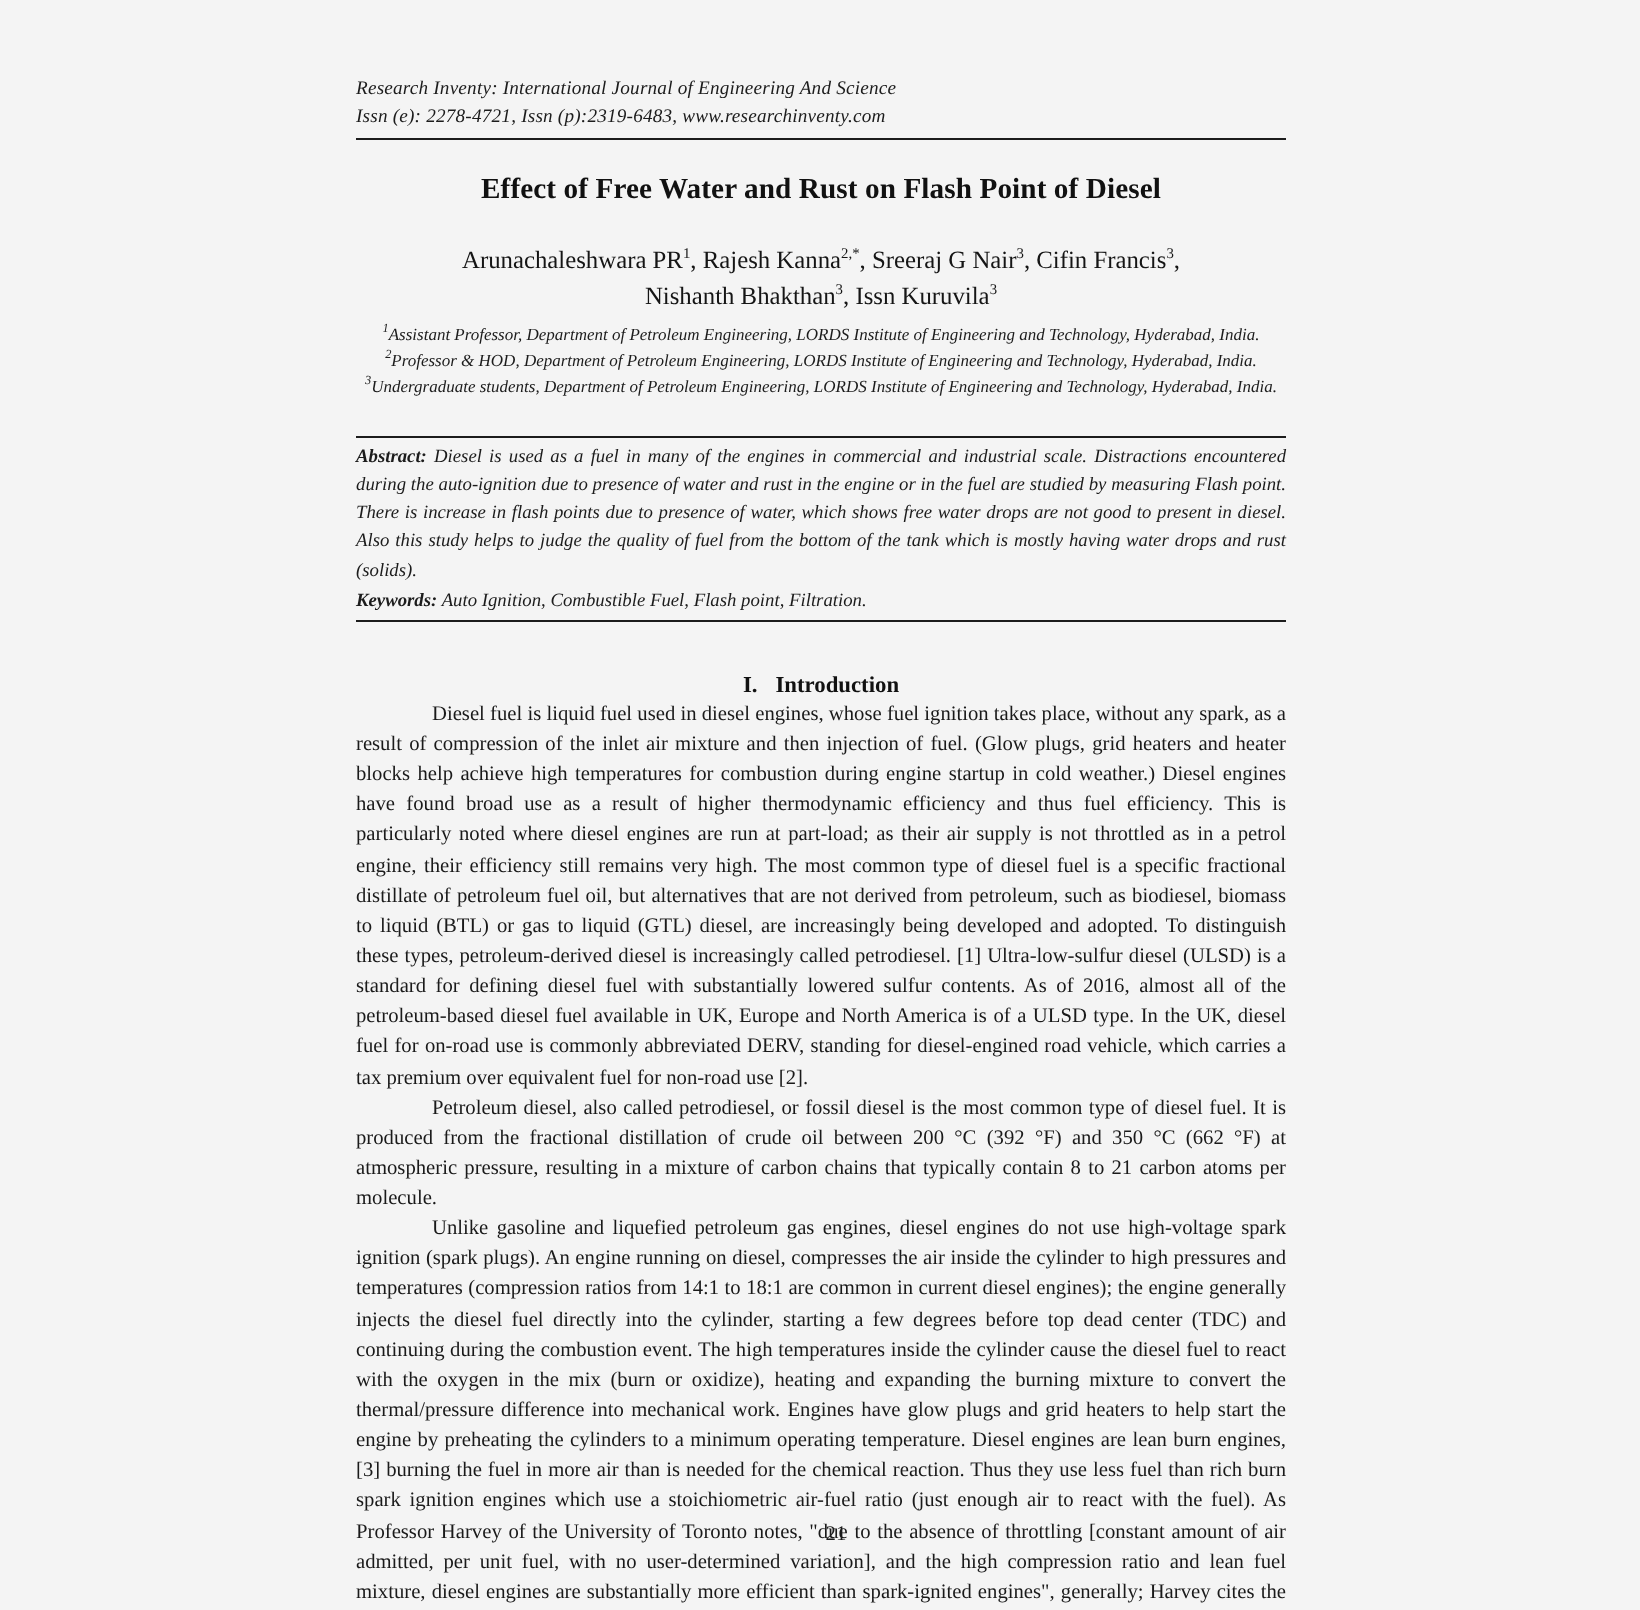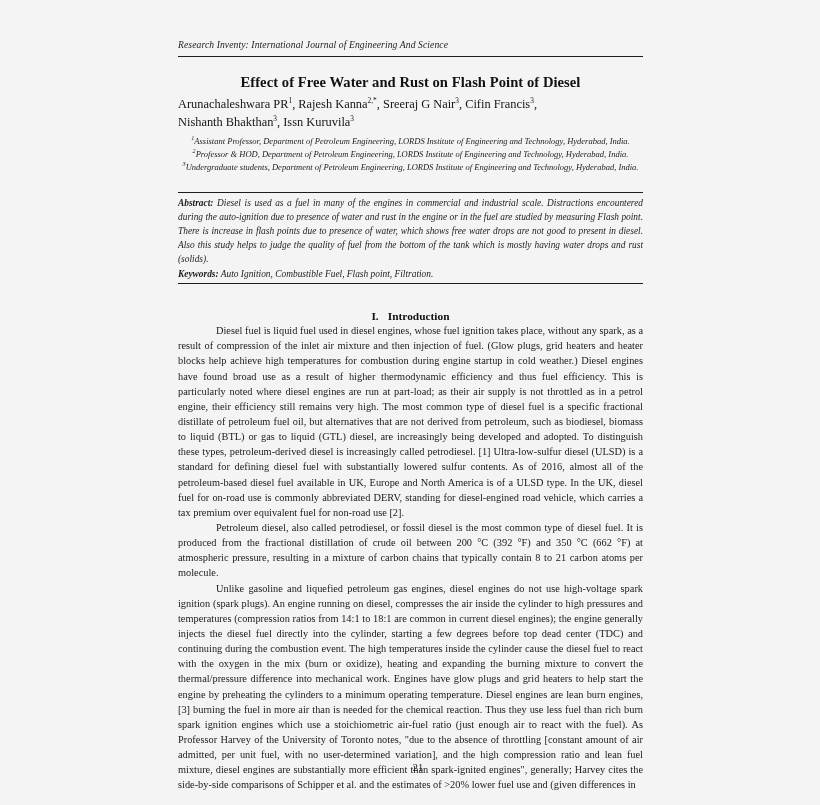--- a/index.html
+++ b/index.html
@@ -48,23 +48,24 @@
     text-align: center;
     font-weight: bold;
     font-size: 14.6px;
     margin: 17px 0 0 0;
     letter-spacing: 0.05px;
     color: #111;
   }
 
   
   .authors {
+    text-align: center;
     font-size: 12.4px;
     line-height: 1.46;
-    margin: 4px 0 0 0;
+    margin: 17px 0 0 0;
     color: #151515;
   }
   .authors sup {
     font-size: 7.4px;
     vertical-align: super;
     line-height: 0;
   }
 
   
   .affiliations {
@@ -158,20 +159,21 @@
   }
 </style>
 </head>
 <body>
 
 <div class="page">
   <div class="content">
 
     <div class="journal-header">
       <div>Research Inventy: International Journal of Engineering And Science</div>
+      <div>Issn (e): 2278-4721, Issn (p):2319-6483, www.researchinventy.com</div>
     </div>
     <hr class="header-rule">
 
     <h1 class="paper-title">Effect of Free Water and Rust on Flash Point of Diesel</h1>
 
     <div class="authors">
       <div>
         <span><span>Arunachaleshwara PR</span><sup>1</sup><span>, </span></span><span><span>Rajesh Kanna</span><sup>2,*</sup><span>, </span></span><span><span>Sreeraj G Nair</span><sup>3</sup><span>, </span></span><span><span>Cifin Francis</span><sup>3</sup><span>,</span></span>
       </div>
       <div>

